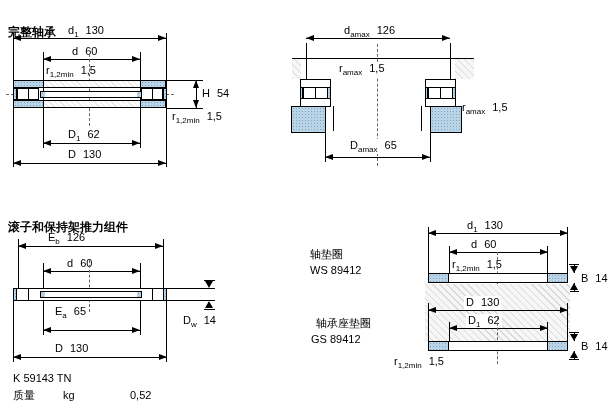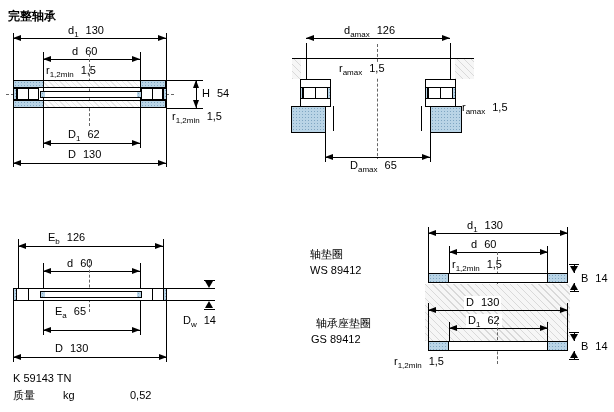--- a/index.html
+++ b/index.html
@@ -1,18 +1,18 @@
 <!DOCTYPE html>
 <html><head>
 <meta charset="utf-8">
 <style>
   html,body{margin:0;padding:0;background:#fff;}
   #canvas{position:relative;width:614px;height:412px;background:#ffffff;overflow:hidden;
           font-family:"Liberation Sans","DejaVu Sans",sans-serif;}
-  .title{position:absolute;font-weight:bold;font-size:12px;color:#000;white-space:nowrap;}
+  .title{position:absolute;font-weight:bold;font-size:12px;color:#000;white-space:nowrap;margin-top:16px;}
   .lbl{position:absolute;font-size:11px;color:#000;white-space:nowrap;line-height:12px;}
   .lbl sub{font-size:8px;line-height:8px;}
   .lbl .v{margin-left:7px;}
   .wbg{background:#fff;padding:0 2px;}
   .vl{position:absolute;width:1px;background:#000;}
   .hl{position:absolute;height:1px;background:#000;}
   .clv{position:absolute;width:0;border-left:1px dashed #666;}
   .clh{position:absolute;height:0;border-top:1px dashed #666;}
   .dimh{position:absolute;height:1px;background:#000;}
   .dimh::before{content:"";position:absolute;left:0;top:-3px;width:0;height:0;
@@ -117,23 +117,24 @@
 
   <div class="steel" style="left:291px;top:106px;width:35px;height:27px"></div>
   <div class="steel" style="left:430px;top:106px;width:32px;height:27px"></div>
   <div class="vl" style="left:333px;top:106px;height:25px"></div>
   <div class="vl" style="left:421px;top:106px;height:25px"></div>
 
   <span class="lbl" style="left:462px;top:101px"><span>r</span><sub>amax</sub><span class="v">1,5</span></span>
 
   <div class="vl" style="left:325px;top:133px;height:29px"></div>
   <div class="vl" style="left:430px;top:133px;height:29px"></div>
-  <span class="lbl wbg" style="left:348px;top:159px"><span>D</span><sub>amax</sub><span class="v">65</span></span>
+  <span class="lbl wbg" style="left:348px;top:139px"><span>D</span><sub>amax</sub><span class="v">65</span></span>
   <div class="dimh" style="left:325px;top:157px;width:105px"></div>
 
+  <div class="title" style="left:8px;top:203px">滚子和保持架推力组件</div>
 
   <span class="lbl" style="left:48px;top:231px"><span>E</span><sub>b</sub><span class="v">126</span></span>
   <div class="dimh" style="left:18px;top:246px;width:145px"></div>
 
   <span class="lbl" style="left:67px;top:257px"><span>d</span><sub></sub><span class="v">60</span></span>
   <div class="dimh" style="left:43px;top:271px;width:97px"></div>
 
   <div class="vl" style="left:18px;top:239px;height:49px"></div>
   <div class="vl" style="left:163px;top:239px;height:49px"></div>
   <div class="vl" style="left:43px;top:263px;height:25px"></div>

